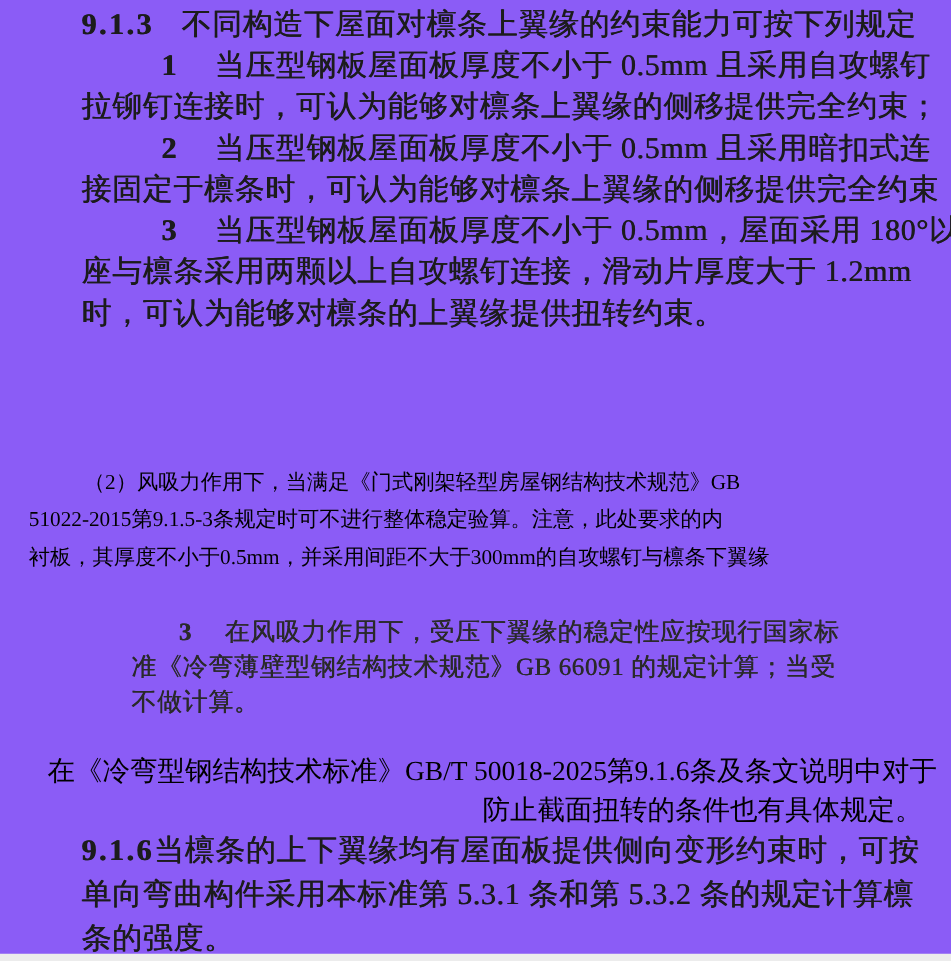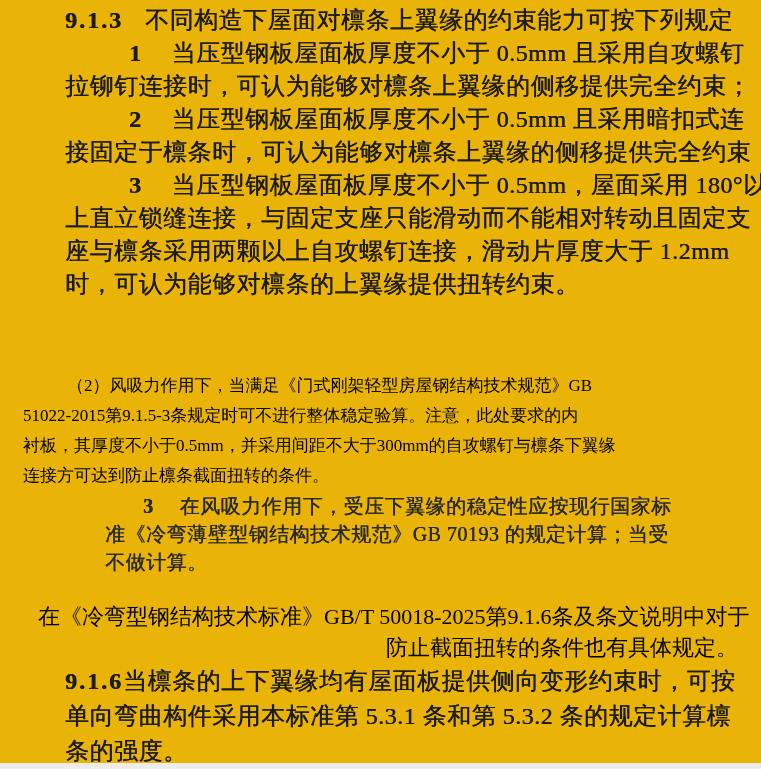--- a/index.html
+++ b/index.html
@@ -4,21 +4,21 @@
 <style>
   html, body {
     margin: 0;
     padding: 0;
     background: #ffffff;
   }
   .page {
     position: relative;
     width: 761px;
     height: 769px;
-    background: #eab308;
+    background: #8b5cf6;
     overflow: hidden;
     font-family: "Liberation Serif", "DejaVu Serif", serif;
     color: #1c1c1c;
   }
   .sec { position: absolute; }
   .ln { white-space: nowrap; }
 
   
   .secA {
     top: 4px;
@@ -95,35 +95,33 @@
 
 <div class="page">
 
   <div class="sec secA">
     <div class="ln"><span class="num">9.1.3</span><span>不同构造下屋面对檩条上翼缘的约束能力可按下列规定</span></div>
     <div class="ln indentA"><span class="itemnum">1</span><span>当压型钢板屋面板厚度不小于 0.5mm 且采用自攻螺钉</span></div>
     <div class="ln">拉铆钉连接时，可认为能够对檩条上翼缘的侧移提供完全约束；</div>
     <div class="ln indentA"><span class="itemnum">2</span><span>当压型钢板屋面板厚度不小于 0.5mm 且采用暗扣式连</span></div>
     <div class="ln">接固定于檩条时，可认为能够对檩条上翼缘的侧移提供完全约束；</div>
     <div class="ln indentA"><span class="itemnum">3</span><span>当压型钢板屋面板厚度不小于 0.5mm，屋面采用 180°以</span></div>
-    <div class="ln">上直立锁缝连接，与固定支座只能滑动而不能相对转动且固定支</div>
     <div class="ln">座与檩条采用两颗以上自攻螺钉连接，滑动片厚度大于 1.2mm</div>
     <div class="ln">时，可认为能够对檩条的上翼缘提供扭转约束。</div>
   </div>
 
   <div class="sec secB">
     <div class="ln firstB">（2）风吸力作用下，当满足《门式刚架轻型房屋钢结构技术规范》GB</div>
     <div class="ln">51022-2015第9.1.5-3条规定时可不进行整体稳定验算。注意，此处要求的内</div>
     <div class="ln">衬板，其厚度不小于0.5mm，并采用间距不大于300mm的自攻螺钉与檩条下翼缘</div>
-    <div class="ln">连接方可达到防止檩条截面扭转的条件。</div>
   </div>
 
   <div class="sec secC">
     <div class="ln firstC"><span class="itemnum">3</span><span>在风吸力作用下，受压下翼缘的稳定性应按现行国家标</span></div>
-    <div class="ln">准《冷弯薄壁型钢结构技术规范》GB 70193 的规定计算；当受</div>
+    <div class="ln">准《冷弯薄壁型钢结构技术规范》GB 66091 的规定计算；当受</div>
     <div class="ln">不做计算。</div>
   </div>
 
   <div class="sec secD">
     <div class="ln">在《冷弯型钢结构技术标准》GB/T 50018-2025第9.1.6条及条文说明中对于</div>
     <div class="ln">防止截面扭转的条件也有具体规定。</div>
   </div>
 
   <div class="sec secE">
     <div class="ln"><span class="num">9.1.6</span><span>当檩条的上下翼缘均有屋面板提供侧向变形约束时，可按</span></div>

